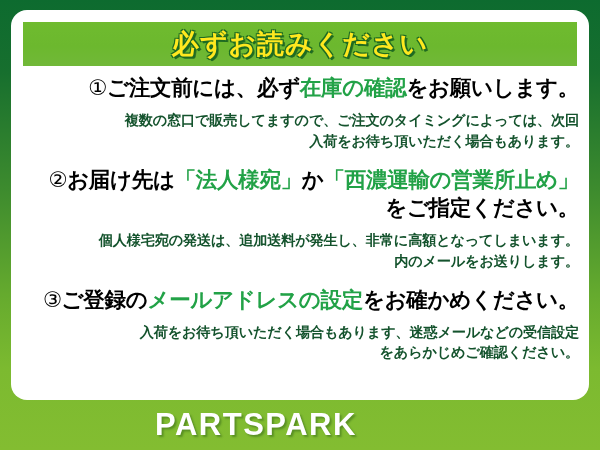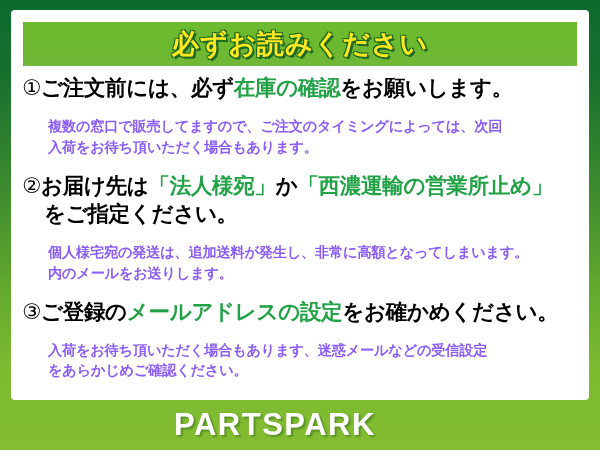--- a/index.html
+++ b/index.html
@@ -24,21 +24,21 @@
   }
 
   
   .inner-panel {
     position: absolute;
     left: 11px;
     top: 10px;
     width: 578px;
     height: 390px;
     background: #ffffff;
-    border-radius: 4px;
+    border-radius: 16px;
     box-sizing: border-box;
     overflow: hidden;
   }
 
   
   .title-banner {
     position: absolute;
     left: 12px;
     top: 12px;
     width: 554px;
@@ -68,43 +68,44 @@
     position: absolute;
     left: 0;
     top: 58px;
     width: 578px;
     padding: 0 10px 0 11px;
     box-sizing: border-box;
   }
 
   .item {
     margin-bottom: 2px;
+    text-align: right;
   }
   .item-head {
     font-size: 21.5px;
     font-weight: bold;
     color: #000000;
     line-height: 1.32;
     letter-spacing: -0.3px;
     white-space: nowrap;
   }
   .item-head .hl {
     color: #22a247;
   }
   .item-head .num {
     font-weight: normal;
   }
   .item-body {
     font-size: 14.2px;
     font-weight: bold;
-    color: #8b5cf6;
+    color: #14532d;
     line-height: 1.45;
     letter-spacing: -0.2px;
     padding-left: 26px;
-    margin-top: 14px;
+    margin-top: 8px;
   }
   .item-body .line {
     white-space: nowrap;
   }
   .item-head .indent2 {
     display: inline-block;
     padding-left: 22px;
   }
 
   #item-1 { margin-top: 6px; }
@@ -114,21 +115,20 @@
   
   .footer {
     position: absolute;
     left: 0;
     top: 400px;
     width: 512px;
     height: 50px;
     display: flex;
     align-items: center;
     justify-content: center;
-    margin-left: 19px;
   }
   .brand {
     font-size: 31px;
     font-weight: bold;
     color: #ffffff;
     letter-spacing: 1.5px;
     font-family: "Liberation Sans", "DejaVu Sans", sans-serif;
     text-shadow: 2px 2px 2px rgba(40,90,20,0.45);
   }
 </style>

